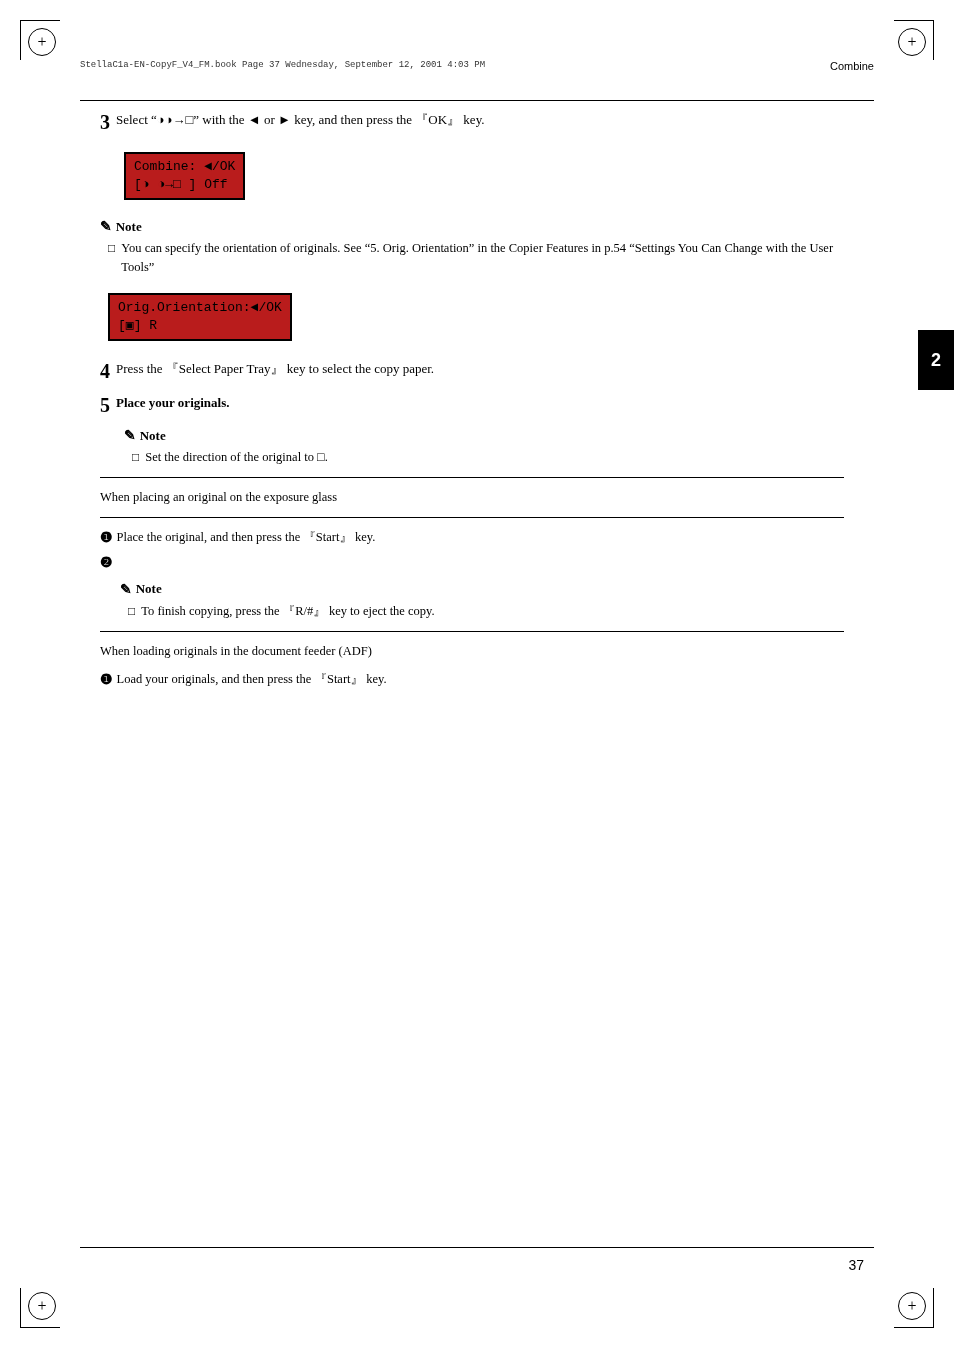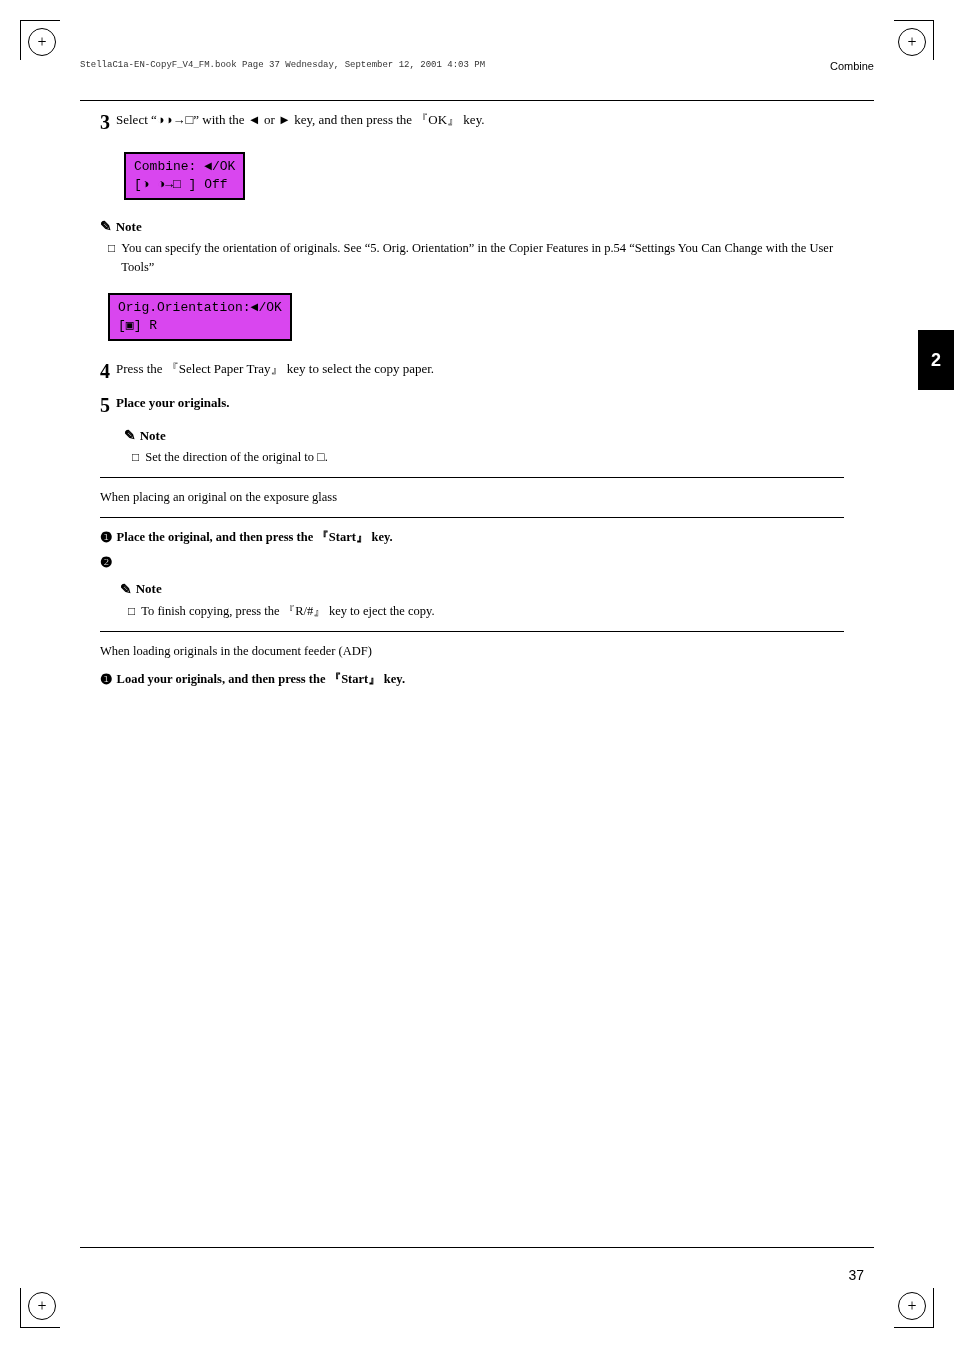--- a/index.html
+++ b/index.html
@@ -133,21 +133,21 @@
     }
 
     
     .lcd-box {
       border: 2px solid #000;
       font-family: 'Courier New', Courier, monospace;
       font-size: 13px;
       padding: 4px 8px;
       margin: 8px 0 8px 0;
       display: inline-block;
-      background: #d946ef;
+      background: #b91c1c;
       line-height: 1.4;
     }
 
     
     .note-section {
       margin: 8px 0;
     }
 
     .note-title {
       display: flex;
@@ -208,28 +208,28 @@
       flex-shrink: 0;
       line-height: 1.4;
     }
 
     .circle-text {
       font-size: 12.5px;
       line-height: 1.5;
     }
 
     .circle-text strong {
-      font-weight: bold;
+      font-weight: normal;
       text-align: right;
     }
 
     
     .page-number {
       position: absolute;
-      bottom: 65px;
+      bottom: 75px;
       right: 90px;
       font-size: 14px;
       font-family: Arial, sans-serif;
     }
 
     
     .bottom-rule {
       position: absolute;
       bottom: 100px;
       left: 80px;

